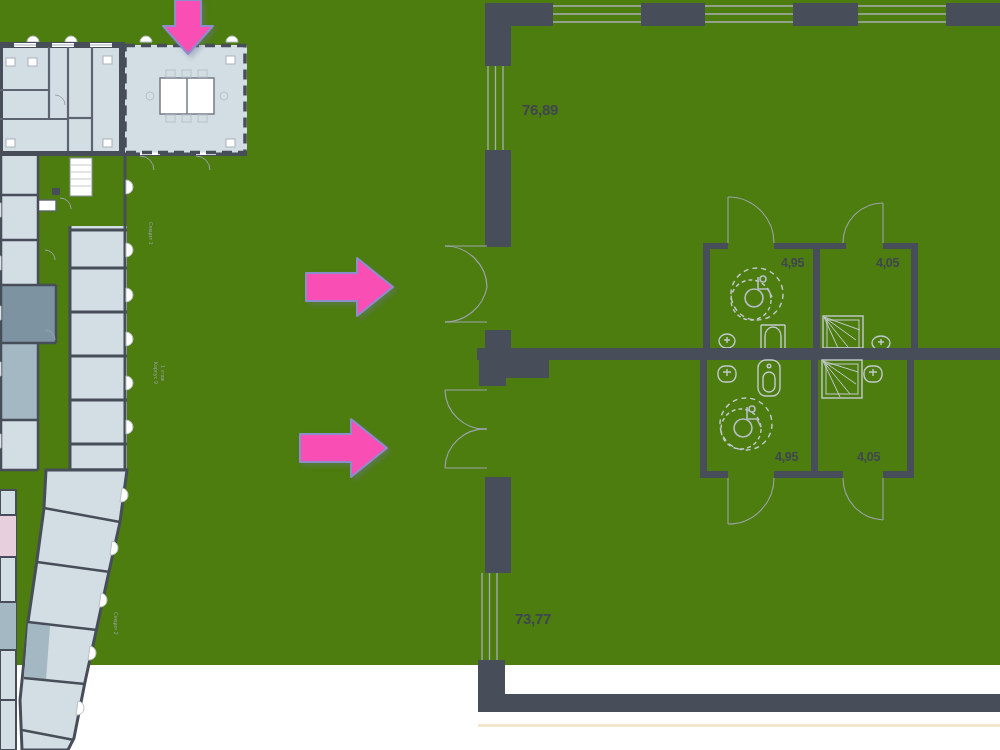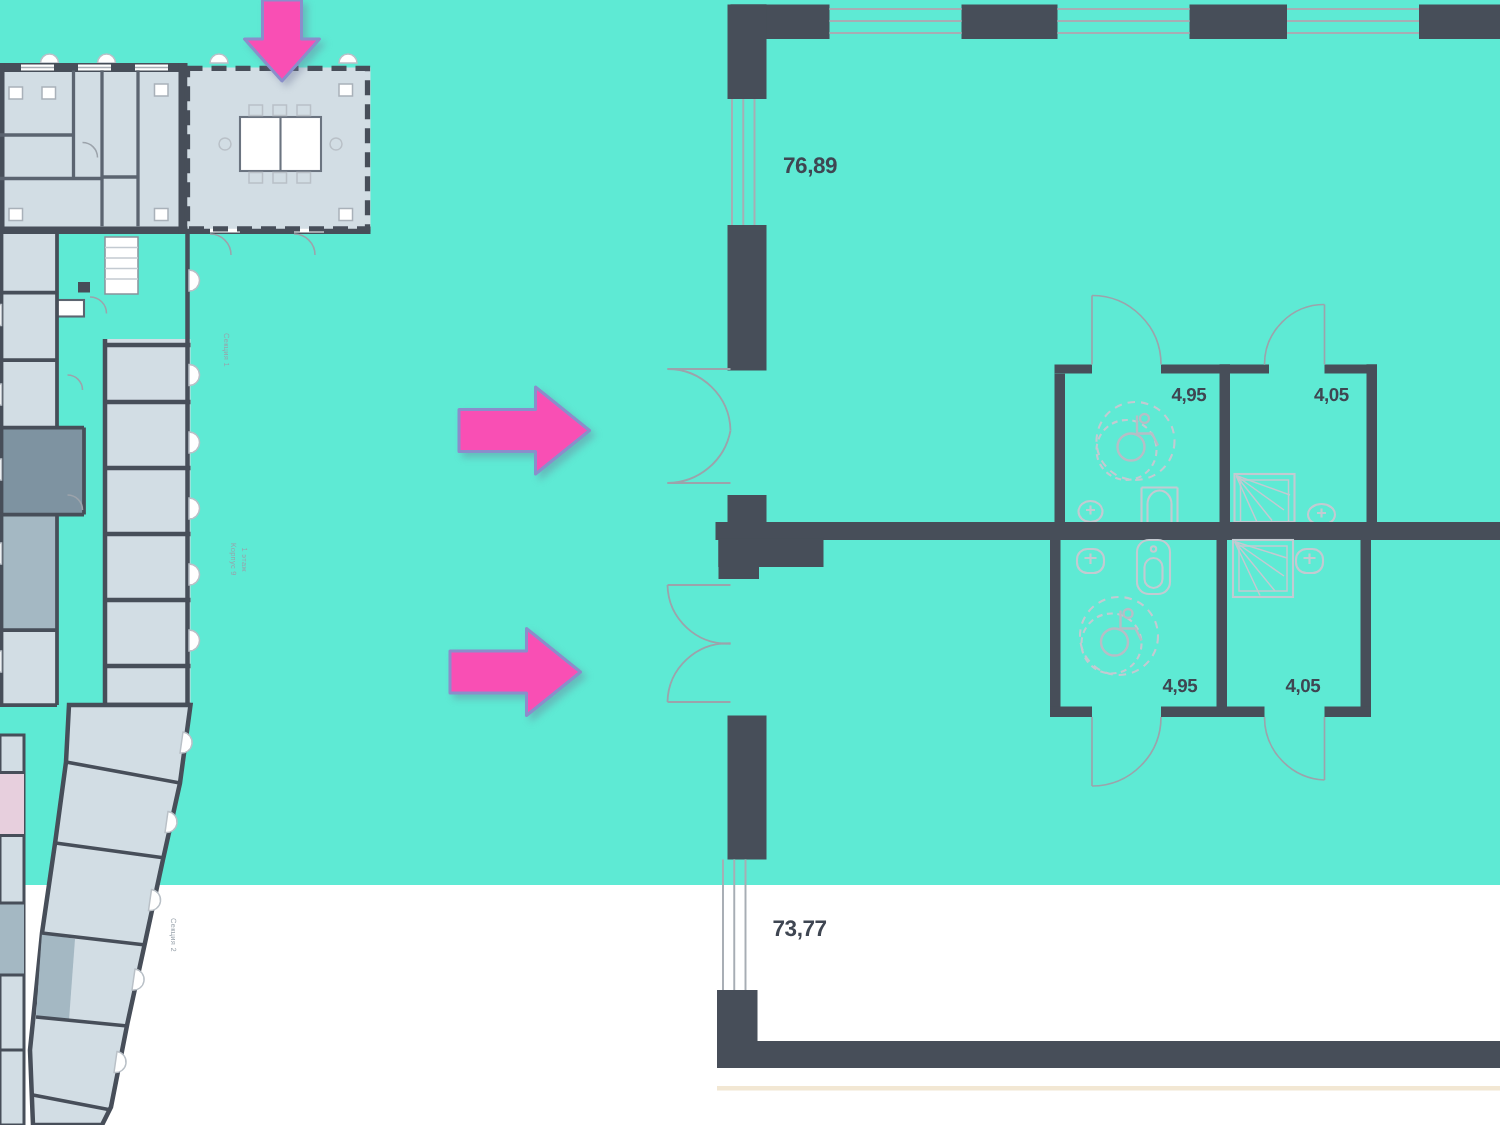--- a/index.html
+++ b/index.html
@@ -1,16 +1,16 @@
 <!DOCTYPE html>
 <html><head>
 <meta charset="utf-8">
 <style>
   html,body{margin:0;padding:0;background:#ffffff;width:1000px;height:750px;overflow:hidden;}
-  .canvas{position:relative;width:1000px;height:590px;background:#5eead4;}
+  .canvas{position:relative;width:1000px;height:665px;background:#4d7c0f;}
   svg{display:block;}
   text{font-family:"Liberation Sans","DejaVu Sans",sans-serif;}
   .area-label{font-size:15px;font-weight:bold;letter-spacing:-.3px;}
   .bath-label{font-size:12.5px;font-weight:bold;letter-spacing:-.3px;}
   .tiny-label{font-size:5px;letter-spacing:.2px;}
 </style>
 </head>
 <body>
 
 <div class="canvas">

